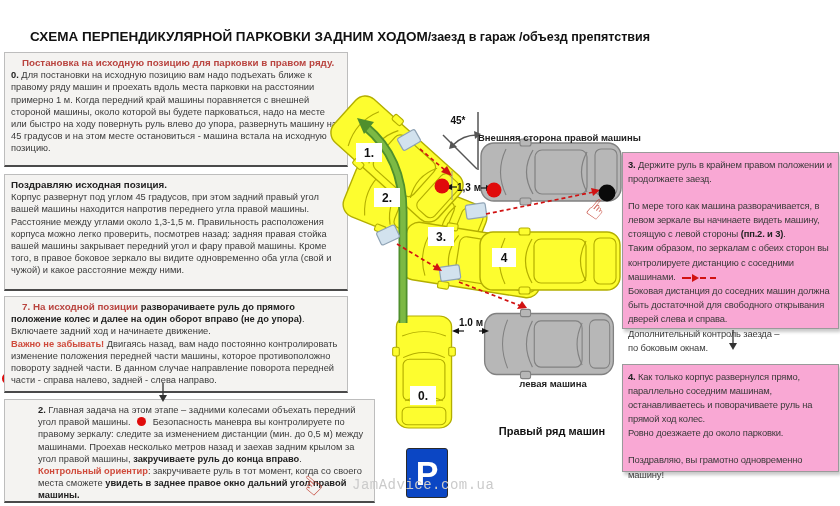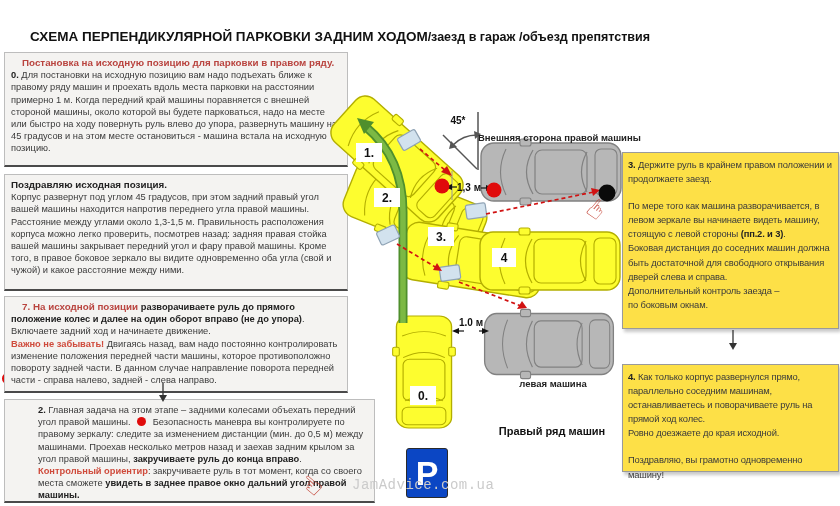--- a/index.html
+++ b/index.html
@@ -20,21 +20,21 @@
   .red-head{color:#b9443f;font-weight:bold;font-size:9.8px;padding-left:11px;}
   .blk-head{color:#222;font-weight:bold;font-size:9.8px;}
   .bold{font-weight:bold;color:#222;}
   .red-inline{color:#cf4b3c;font-weight:bold;text-align:center;}
   .inline-dot{display:inline-block;width:9px;height:9px;border-radius:50%;
               background:#e00b0b;margin:0 4px;vertical-align:-1px;}
   .margin-dot{position:absolute;left:-3px;top:198px;width:11px;height:11px;border-radius:50%;
               background:#e00b0b;}
 
   
-  .rblock{position:absolute;left:622px;width:205px;background:#fde047;
+  .rblock{position:absolute;left:622px;width:205px;background:#f9a8d4;
           border:1px solid #9a9a9a;box-shadow:2px 3px 3px #c9c9c9;
           padding:5px 5px;font-size:9.4px;line-height:14.1px;letter-spacing:-0.15px;color:#3a3a3a;}
   .rb3{top:152px;height:165px;}
   .rb4{top:350px;height:96px;margin-top:14px;}
   .spacer{height:13px;}
 
   .dasharrow{display:inline-block;vertical-align:middle;margin-left:4px;}
   .dasharrow i{display:inline-block;vertical-align:middle;}
   .dasharrow .d1{width:9px;border-top:2px dashed #d11212;margin-right:1px;}
   .dasharrow .tri{width:0;height:0;border-left:7px solid #d11212;
@@ -90,28 +90,29 @@
 
   <div class="lblock lb4">
     <span class="bold">2.</span><span> Главная задача на этом этапе – задними колесами объехать передний угол правой машины. </span><span class="inline-dot"></span><span>  Безопасность маневра вы контролируете по правому зеркалу: следите за изменением дистанции (мин. до 0,5 м) между машинами. Проехав несколько метров назад и заехав  задним крылом за угол правой машины, </span><span class="bold">закручиваете руль до конца вправо</span><span>.</span><br>
     <span class="red-inline">Контрольный ориентир</span><span>: закручиваете руль в тот момент, когда со своего места сможете </span><span class="bold">увидеть в заднее правое окно дальний угол правой машины.</span>
   </div>
 
   <div class="rblock rb3">
     <div><span class="bold">3.</span><span> Держите руль в крайнем правом положении и продолжаете заезд.</span></div>
     <div class="spacer"></div>
     <div><span>По мере того как машина разворачивается, в левом зеркале вы начинаете видеть машину, стоящую с левой стороны  </span><span class="bold">(пп.2. и 3)</span><span>.</span></div>
+    <div><span>Таким образом,  по зеркалам с обеих сторон вы  контролируете  дистанцию с соседними машинами. </span><span class="dasharrow"><i class="d1"></i><i class="tri"></i><i class="d2"></i></span></div>
     <div>Боковая дистанция до соседних машин должна быть достаточной для свободного открывания дверей слева и справа.</div>
     <div>Дополнительный контроль заезда –</div>
     <div>по  боковым окнам.</div>
   </div>
 
   <div class="rblock rb4">
     <div><span class="bold">4.</span><span> Как только корпус развернулся прямо, параллельно соседним машинам, останавливаетесь и поворачиваете руль на прямой ход колес.</span></div>
-    <div>Ровно доезжаете  до края исходной.</div>
+    <div>Ровно доезжаете  до около парковки.</div>
     <div class="spacer"></div>
     <div>Поздравляю, вы  грамотно одновременно машину!</div>
   </div>
 
   <svg class="overlay" width="840" height="506" viewBox="0 0 840 506">
     <defs>
       <g id="carShape">
         <rect x="-70" y="-29" width="140" height="58" rx="13" fill="var(--bd)" stroke="var(--ln)" stroke-width="1.4"></rect>
         <rect x="20" y="-33" width="11" height="7" rx="2" fill="var(--bd)" stroke="var(--ln)" stroke-width="1.1"></rect>
         <rect x="20" y="26" width="11" height="7" rx="2" fill="var(--bd)" stroke="var(--ln)" stroke-width="1.1"></rect>

